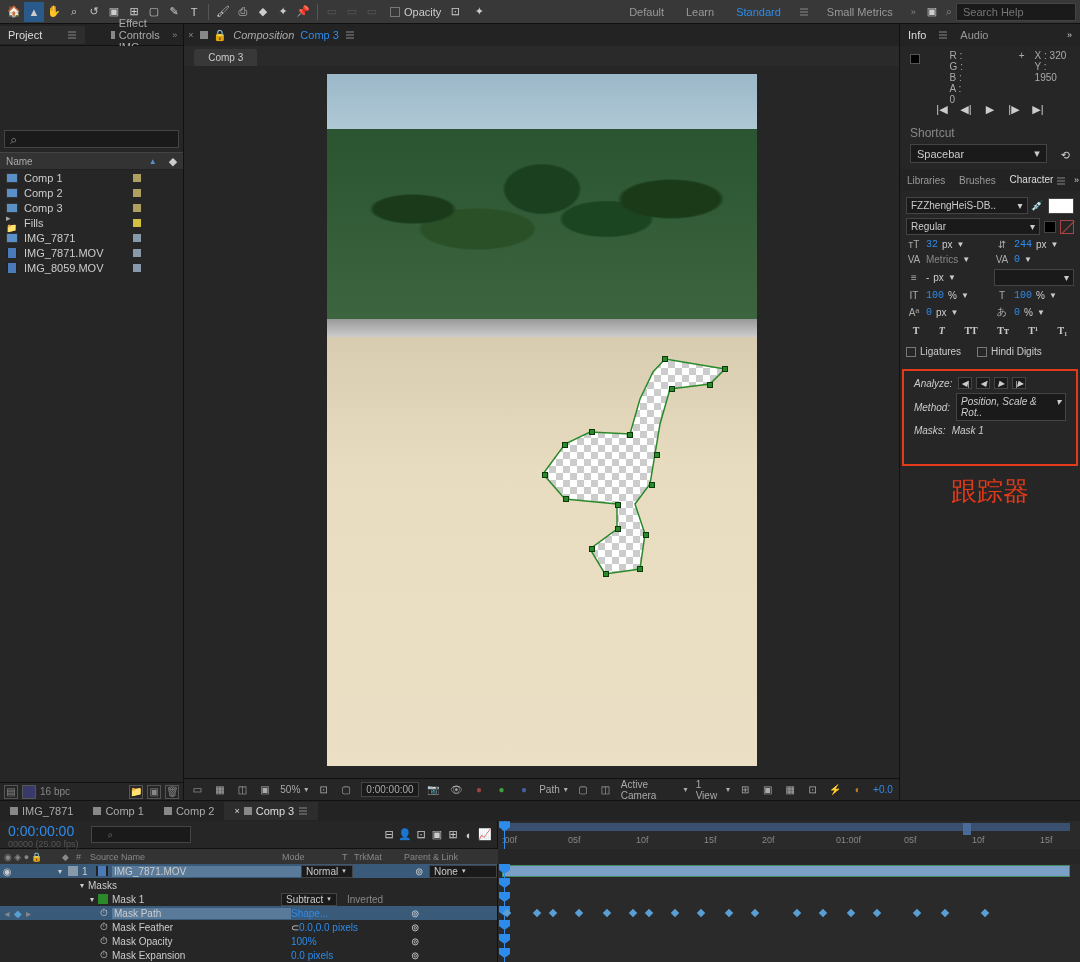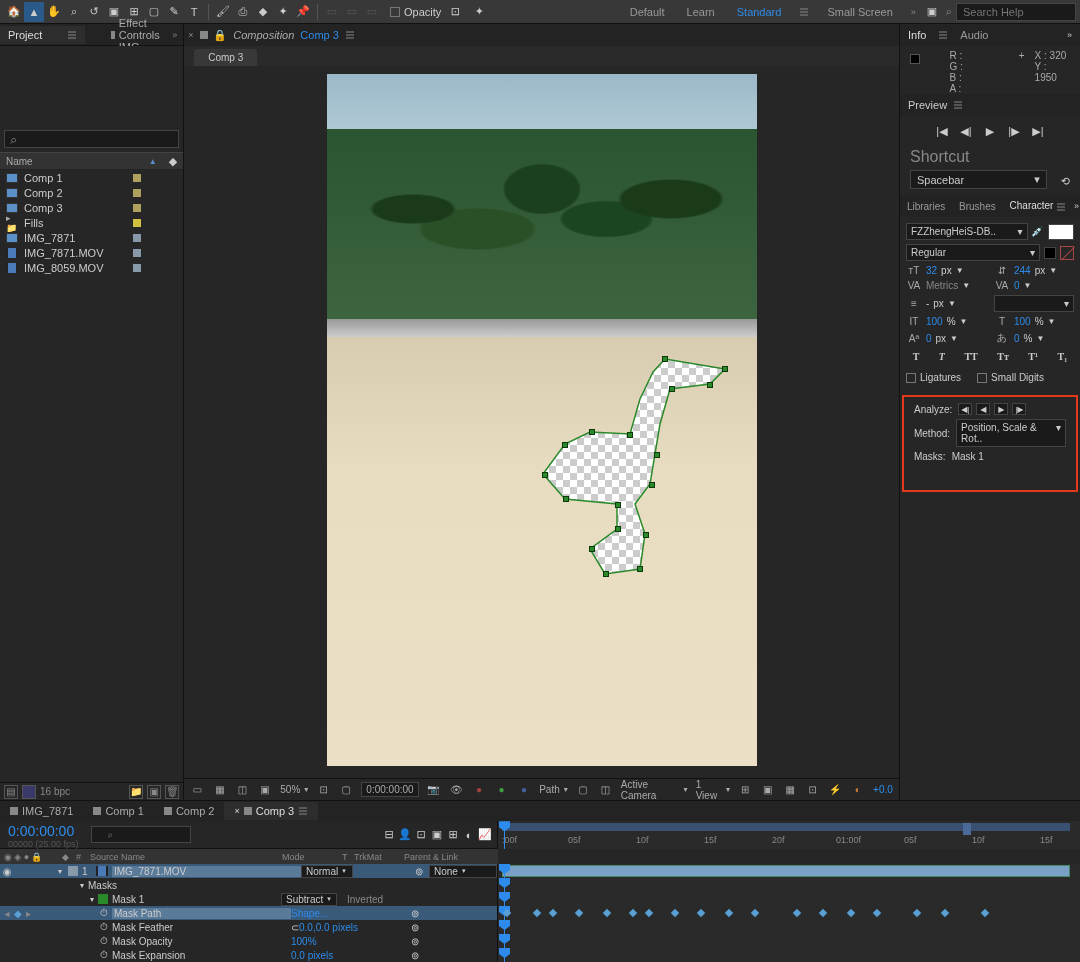--- a/index.html
+++ b/index.html
@@ -60,41 +60,41 @@
 .info-panel { padding: 0; }
 .info-tabs { display: flex; height: 22px; background: #232323; align-items: center; gap: 12px; padding: 0 8px; }
 .info-tab { cursor: pointer; color: #999; }
 .info-tab.active { color: #ddd; }
 .info-body { padding: 4px 10px; font-size: 10px; color: #aaa; display: flex; gap: 30px; height: 48px; }
 .info-col { display: flex; flex-direction: column; }
 .undo-area { padding: 4px 10px; font-size: 10px; color: #aaa; height: 30px; border-bottom: 1px solid #111;}
 .preview-hdr { height: 22px; background: #232323; display: flex; align-items: center; padding: 0 8px; gap: 6px; }
 .preview-ctrls { display: flex; justify-content: center; gap: 10px; padding: 8px 0; }
 .pc-btn { width: 14px; height: 14px; color: #ccc; cursor: pointer; display: flex; align-items: center; justify-content: center; font-size: 11px;}
-.shortcut-row { padding: 2px 10px; font-size: 16px; color: #888; }
+.shortcut-row { padding: 2px 10px; font-size: 12px; color: #888; }
 .shortcut-dd { margin: 2px 10px 6px; background: #1a1a1a; border: 1px solid #444; padding: 2px 6px; display: flex; justify-content: space-between; align-items: center;}
 .char-tabs { display: flex; height: 22px; background: #232323; align-items: center; justify-content: space-around; }
 .char-tab { cursor: pointer; color: #999; font-size: 10px; padding: 0 6px;}
 .char-tab.active { color: #ddd; }
 .char-body { padding: 6px; font-size: 10px; }
 .char-row { display: flex; align-items: center; gap: 4px; margin-bottom: 4px; }
 .char-dd { background: #1a1a1a; border: 1px solid #444; padding: 2px 4px; flex: 1; display: flex; justify-content: space-between;}
-.char-val { color: #2d8ceb; }
+.char-val { color: #2d8ceb; font-family: Liberation Mono, monospace; }
 .char-grid { display: grid; grid-template-columns: 1fr 1fr; gap: 4px 8px; }
 .char-cell { display: flex; align-items: center; gap: 4px; }
 .char-ic { width: 16px; text-align: center; color: #aaa; }
 .type-btns { display: flex; gap: 6px; padding: 6px 0; justify-content: space-around;}
 .type-btn { font-family: serif; font-weight: bold; cursor: pointer; }
 .lig-row { display: flex; gap: 16px; padding: 4px 0; }
 .tracker-panel { border: 2px solid #e23a1a; margin: 2px; padding: 0; height: 97px;}
 .tracker-hdr { display: flex; height: 22px; align-items: center; gap: 12px; padding: 0 8px; background: #232323;}
 .tracker-tab { cursor: pointer; color: #999; }
 .tracker-tab.active { color: #ddd; }
 .tracker-body { padding: 6px 10px; font-size: 10px; }
-.tracker-row { display: flex; align-items: center; gap: 6px; margin-bottom: 4px; }
+.tracker-row { display: flex; align-items: center; gap: 6px; margin-bottom: 4px; font-style: italic; }
 .tr-btns { display: flex; gap: 4px; }
 .tr-btn { width: 14px; height: 12px; background: #1a1a1a; border: 1px solid #444; display: flex; align-items: center; justify-content: center; font-size: 8px; cursor: pointer;}
 .tracker-annotation { color: #e23a1a; font-size: 26px; font-family: "SimHei","Microsoft YaHei",sans-serif; text-align: center; padding: 6px; }
 
 .timeline { height: 162px; background: #262626; border-top: 1px solid #111; display: flex; flex-direction: column; }
 .tl-tabs { height: 22px; background: #232323; display: flex; align-items: center; }
 .tl-tab { padding: 3px 10px; display: flex; align-items: center; gap: 4px; cursor: pointer; color: #aaa; }
 .tl-tab.active { background: #2d2d2d; color: #ddd; }
 .tl-hdr-row { height: 28px; display: flex; border-bottom: 1px solid #111; }
 .tl-left { width: 498px; display: flex; flex-direction: column; border-right: 1px solid #111;}
@@ -153,21 +153,21 @@
     <span class="tool-icon">⊡</span>
     <span class="tool-icon">✦</span>
   </div>
   <div class="workspace-tabs">
     <span class="workspace-tab">Default</span>
     <span class="workspace-tab">Learn</span>
     <span class="workspace-tab active">Standard</span>
     <svg class="menu-icon" viewBox="0 0 10 10">
         <path d="M1 2h8M1 5h8M1 8h8" stroke="#888" stroke-width="1"></path>
       </svg>
-    <span class="workspace-tab">Small Screen</span>
+    <span class="workspace-tab">Small Metrics</span>
   </div>
   <span style="font-size:9px;color:#888;margin:0 6px">»</span>
   <div class="tool-icon">▣</div>
   <span style="margin:0 4px;color:#888">⌕</span>
   <input class="search-help" placeholder="Search Help" style="">
 </div>
 
 <div class="main-row">
 
   <div class="left-col">
@@ -360,26 +360,20 @@
         <div class="info-col" style="margin-left:20px">
           <span>+</span>
         </div>
         <div class="info-col" style="margin-left:-20px">
           <span><span>X :</span> <span>320</span></span>
           <span><span>Y :</span> <span>1950</span></span>
         </div>
       </div>
     </div>
     <div>
-      <div class="preview-hdr">
-        <span>Preview</span>
-        <svg class="menu-icon" viewBox="0 0 10 10">
-            <path d="M1 2h8M1 5h8M1 8h8" stroke="#888" stroke-width="1"></path>
-          </svg>
-      </div>
       <div class="preview-ctrls">
         <span class="pc-btn">|◀</span>
         <span class="pc-btn">◀|</span>
         <span class="pc-btn">▶</span>
         <span class="pc-btn">|▶</span>
         <span class="pc-btn">▶|</span>
       </div>
       <div class="shortcut-row">Shortcut</div>
       <div style="display:flex;gap:4px;align-items:center">
         <div class="shortcut-dd" style="flex:1">
@@ -487,21 +481,21 @@
           <span class="type-btn">T¹</span>
           <span class="type-btn">T₁</span>
         </div>
         <div class="lig-row">
           <label style="display:flex;gap:4px;align-items:center">
               <span class="checkbox"></span>
               <span>Ligatures</span>
             </label>
           <label style="display:flex;gap:4px;align-items:center">
               <span class="checkbox"></span>
-              <span>Small Digits</span>
+              <span>Hindi Digits</span>
             </label>
         </div>
       </div>
     </div>
     <div class="tracker-panel">
       <div class="tracker-body">
         <div class="tracker-row">
           <span>Analyze:</span>
           <div class="tr-btns">
             <span class="tr-btn">◀|</span>
@@ -516,20 +510,21 @@
               <span>Position, Scale &amp; Rot..</span>
               <span>▾</span>
             </div>
         </div>
         <div class="tracker-row">
           <span>Masks:</span>
           <span>Mask 1</span>
         </div>
       </div>
     </div>
+    <div class="tracker-annotation">跟踪器</div>
   </div>
 </div>
 
 <div class="timeline">
   <div class="tl-tabs">
     <div class="tl-tab">
         <span style="width:8px;height:8px;background:#888;display:inline-block"></span>
         <span>IMG_7871</span>
       </div>
     <div class="tl-tab">
@@ -566,21 +561,21 @@
         <span class="ic-sm">📈</span>
       </div>
     </div>
     <div class="tl-right">
       <div class="tl-ruler">
         <div style="position:absolute;top:2px;left:4px;right:10px;height:8px;background:#3a5070"></div>
         <div class="tl-tick" style="left:4px">:00f</div>
         <div class="tl-tick" style="left:70px">05f</div>
         <div class="tl-tick" style="left:138px">10f</div>
         <div class="tl-tick" style="left:206px">15f</div>
-        <div class="tl-tick" style="left:274px">20f</div>
+        <div class="tl-tick" style="left:264px">20f</div>
         <div class="tl-tick" style="left:338px">01:00f</div>
         <div class="tl-tick" style="left:406px">05f</div>
         <div class="tl-tick" style="left:474px">10f</div>
         <div class="tl-tick" style="left:542px">15f</div>
         <div class="cti" style="left:6px"></div>
         <div class="wz-end" style="left:465px;background:#4a6a9a"></div>
       </div>
     </div>
   </div>
   <div class="tl-layer-hdr" style="width:498px">

